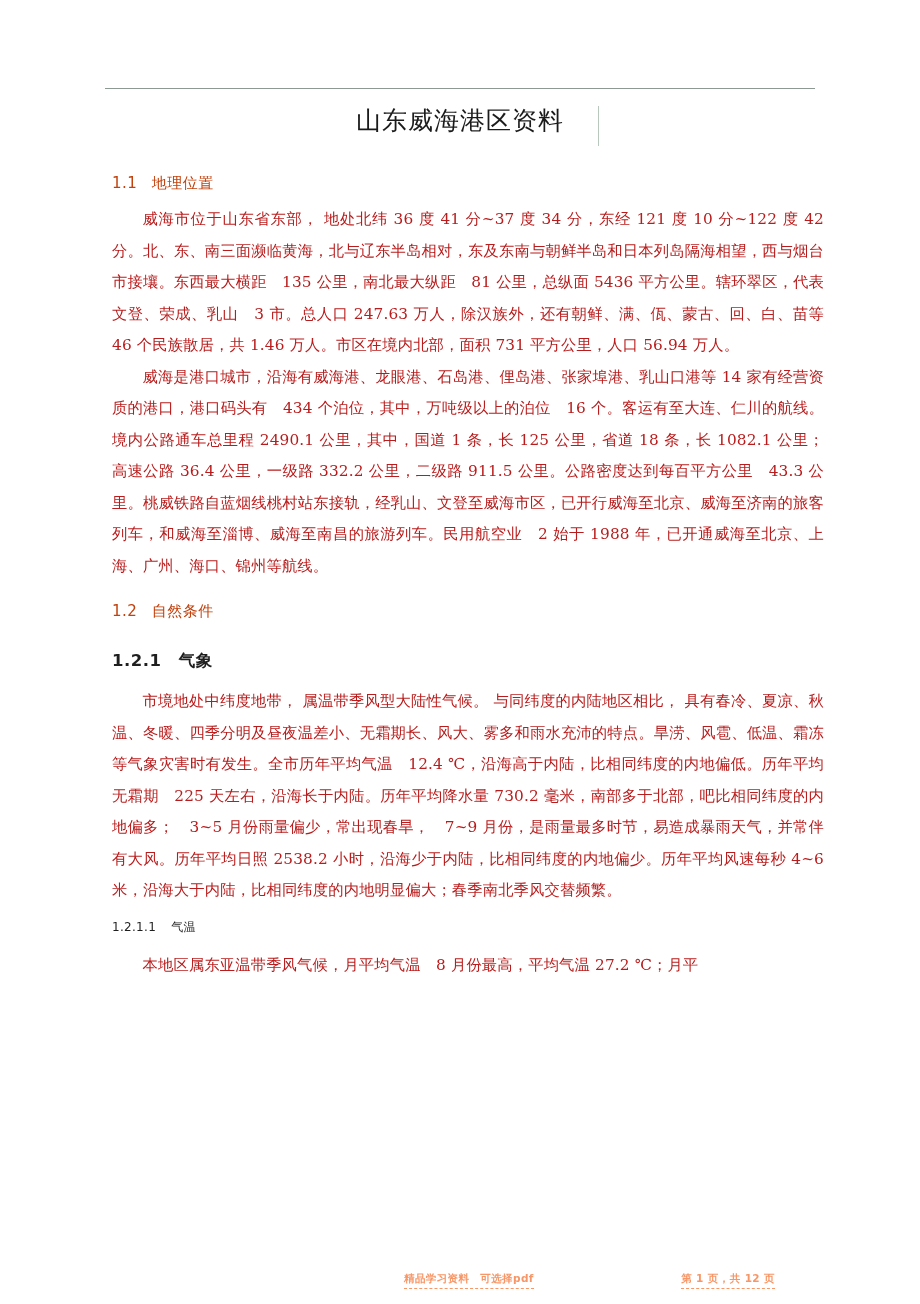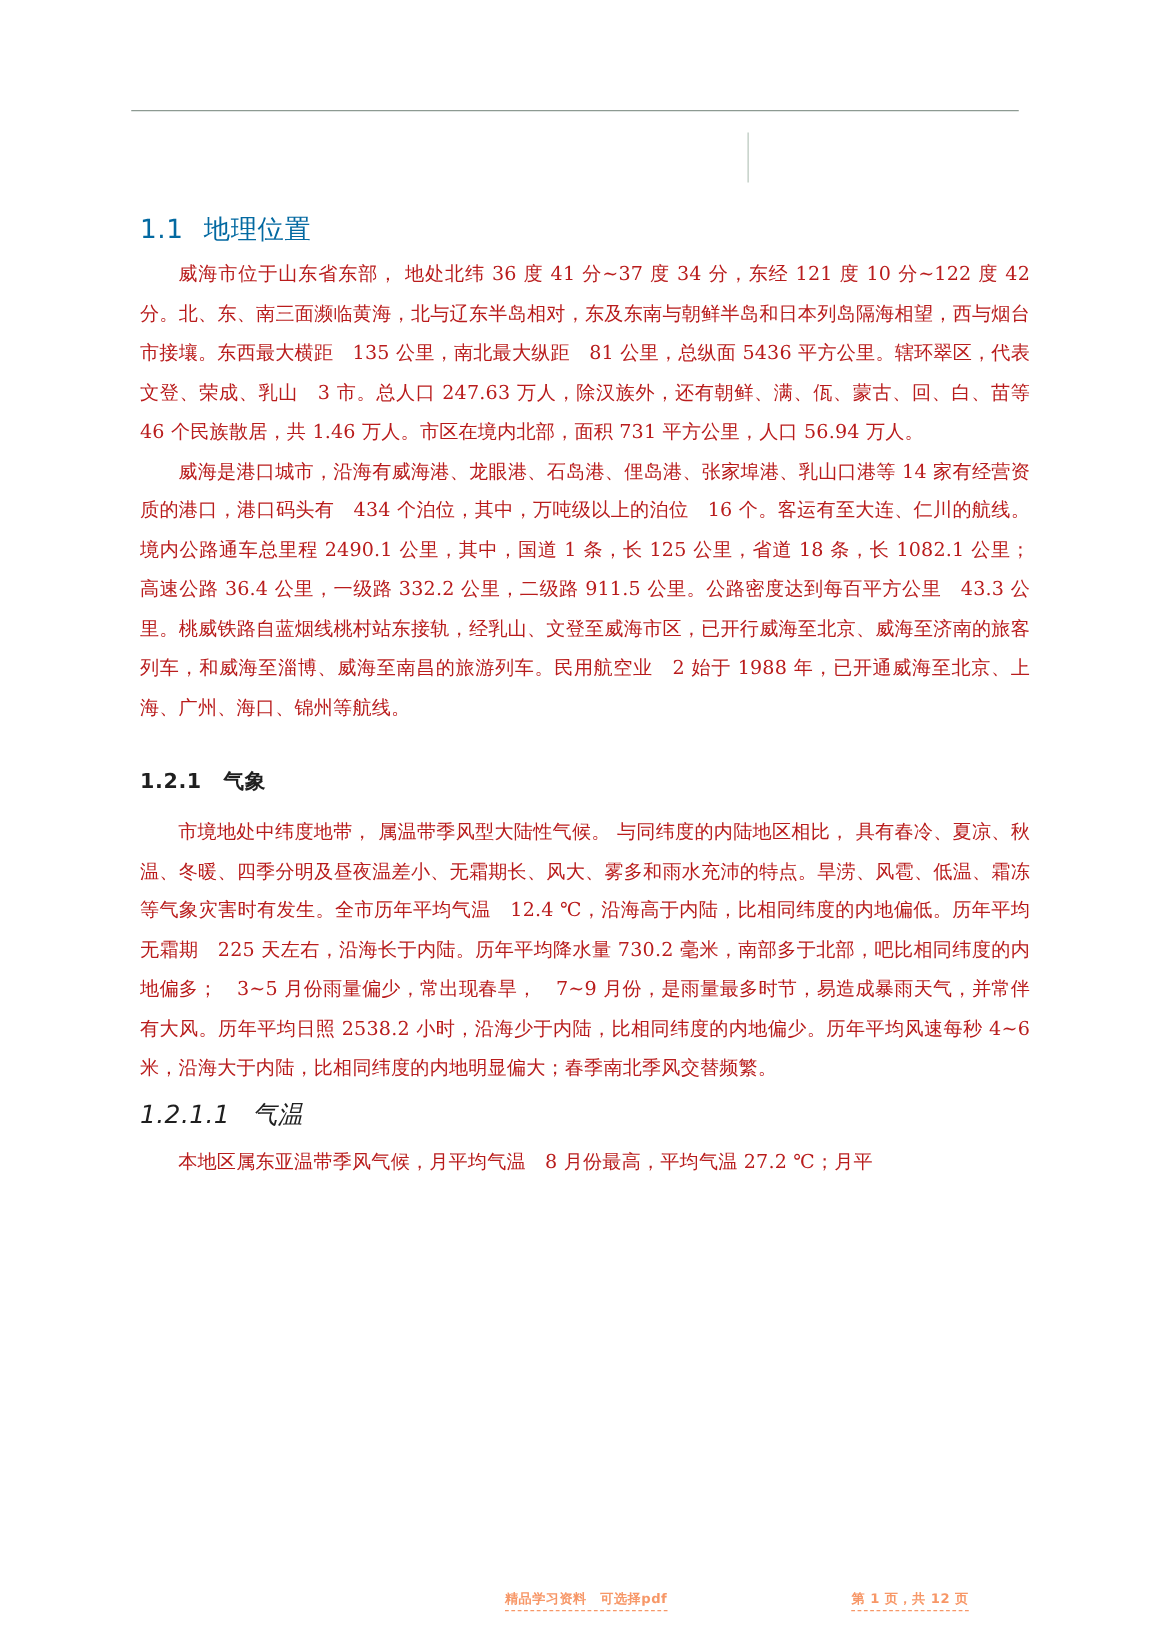--- a/index.html
+++ b/index.html
@@ -62,48 +62,47 @@
   
   .content {
     position: absolute;
     left: 112px;
     top: 168px;
     width: 712px;
   }
 
   h2.sec {
     font-family: "DejaVu Sans", "Liberation Sans", sans-serif;
-    font-size: 21px;
+    font-size: 15px;
     font-weight: 400;
-    color: #0369a1;
+    color: #c2410c;
     margin: 0 0 6px 0;
     padding: 0;
     line-height: 30px;
     letter-spacing: 0.5px;
   }
   h3.sec {
     font-family: "DejaVu Sans", "Liberation Sans", sans-serif;
     font-size: 16.5px;
     font-weight: 700;
     color: #1f1f1f;
     margin: 0 0 4px 0;
     padding: 0;
     line-height: 29px;
     letter-spacing: 0.5px;
   }
   h4.sec {
     font-family: "DejaVu Sans", "Liberation Sans", sans-serif;
-    font-size: 20px;
+    font-size: 12px;
     font-weight: 400;
     color: #1f1f1f;
     margin: 0 0 2px 0;
     padding: 0;
     line-height: 27px;
     letter-spacing: 0.3px;
-    font-style: italic;
   }
 
   p.body {
     font-family: "DejaVu Serif", "Liberation Serif", serif;
     font-size: 15.3px;
     line-height: 31.5px;
     color: #b91c1c;
     margin: 0;
     padding: 0;
     text-align: justify;
@@ -138,33 +137,40 @@
   .footer-left { left: 404px; }
   .footer-right { right: 9px; }
 </style>
 </head>
 <body>
 
 <div class="page">
 
   <div class="top-rule"></div>
 
+  <div class="doc-title-row">
+    <span class="doc-title">山东威海港区资料</span>
+  </div>
   <div class="title-caret"></div>
 
   <div class="content">
 
     <h2 class="sec">
       <span>1.1</span>
       <span style="display:inline-block;width:9px"></span><span>地理位置</span>
     </h2>
     <p class="body">威海市位于山东省东部， 地处北纬 36 度 41 分~37 度 34 分，东经 121 度 10 分~122 度 42 分。北、东、南三面濒临黄海，北与辽东半岛相对，东及东南与朝鲜半岛和日本列岛隔海相望，西与烟台市接壤。东西最大横距　135 公里，南北最大纵距　81 公里，总纵面 5436 平方公里。辖环翠区，代表文登、荣成、乳山　3 市。总人口 247.63 万人，除汉族外，还有朝鲜、满、佤、蒙古、回、白、苗等　46 个民族散居，共 1.46 万人。市区在境内北部，面积 731 平方公里，人口 56.94 万人。</p>
     <p class="body">威海是港口城市，沿海有威海港、龙眼港、石岛港、俚岛港、张家埠港、乳山口港等 14 家有经营资质的港口，港口码头有　434 个泊位，其中，万吨级以上的泊位　16 个。客运有至大连、仁川的航线。境内公路通车总里程 2490.1 公里，其中，国道 1 条，长 125 公里，省道 18 条，长 1082.1 公里；高速公路 36.4 公里，一级路 332.2 公里，二级路 911.5 公里。公路密度达到每百平方公里　43.3 公里。桃威铁路自蓝烟线桃村站东接轨，经乳山、文登至威海市区，已开行威海至北京、威海至济南的旅客列车，和威海至淄博、威海至南昌的旅游列车。民用航空业　2 始于 1988 年，已开通威海至北京、上海、广州、海口、锦州等航线。</p>
 
     <div class="gap-md"></div>
 
+    <h2 class="sec">
+      <span>1.2</span>
+      <span style="display:inline-block;width:9px"></span><span>自然条件</span>
+    </h2>
 
     <div class="gap-md"></div>
 
     <h3 class="sec">
       <span>1.2.1</span>
       <span style="display:inline-block;width:11px"></span><span>气象</span>
     </h3>
     <div class="gap-sm"></div>
     <p class="body">市境地处中纬度地带， 属温带季风型大陆性气候。 与同纬度的内陆地区相比， 具有春冷、夏凉、秋温、冬暖、四季分明及昼夜温差小、无霜期长、风大、雾多和雨水充沛的特点。旱涝、风雹、低温、霜冻等气象灾害时有发生。全市历年平均气温　12.4 ℃，沿海高于内陆，比相同纬度的内地偏低。历年平均无霜期　225 天左右，沿海长于内陆。历年平均降水量 730.2 毫米，南部多于北部，吧比相同纬度的内地偏多；　3~5 月份雨量偏少，常出现春旱，　7~9 月份，是雨量最多时节，易造成暴雨天气，并常伴有大风。历年平均日照 2538.2 小时，沿海少于内陆，比相同纬度的内地偏少。历年平均风速每秒 4~6 米，沿海大于内陆，比相同纬度的内地明显偏大；春季南北季风交替频繁。</p>
 

